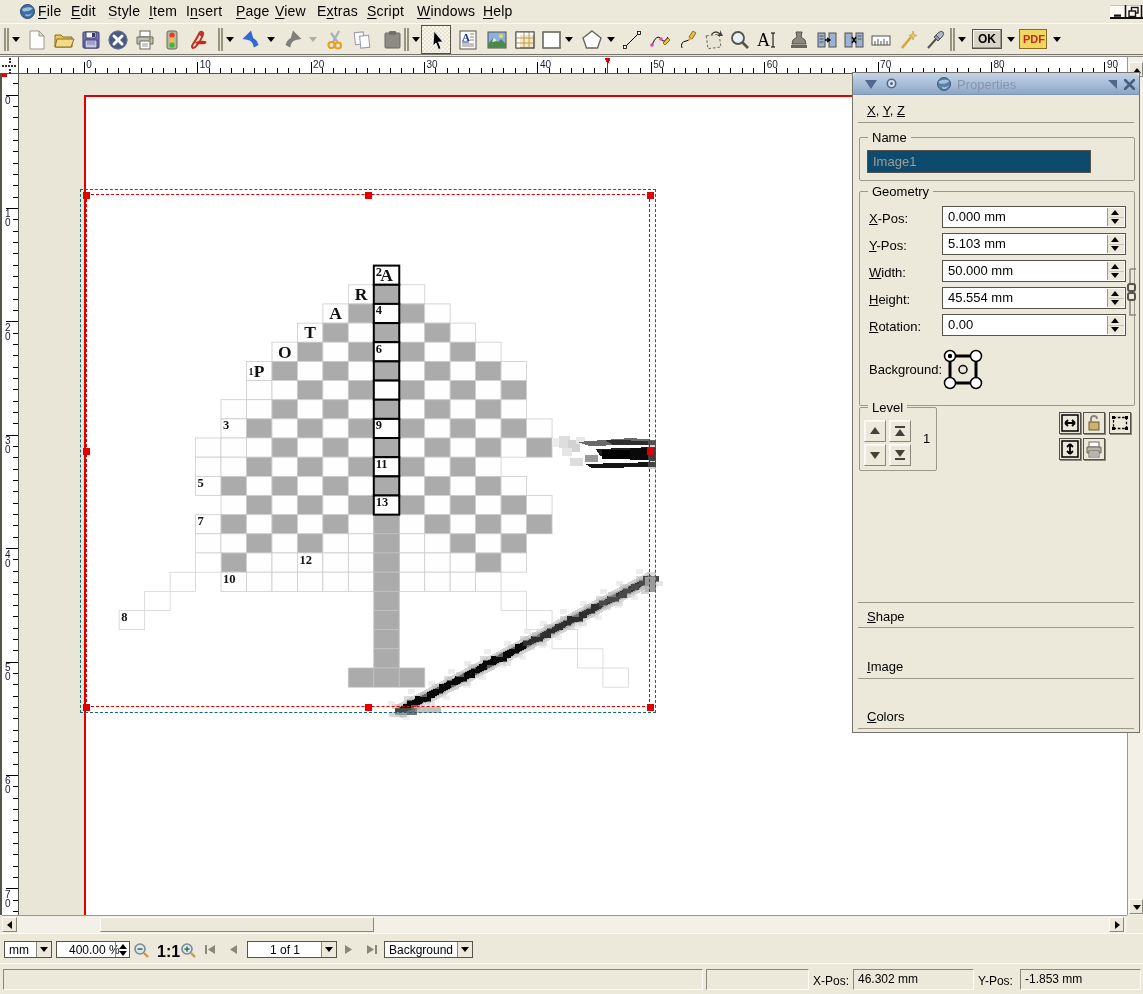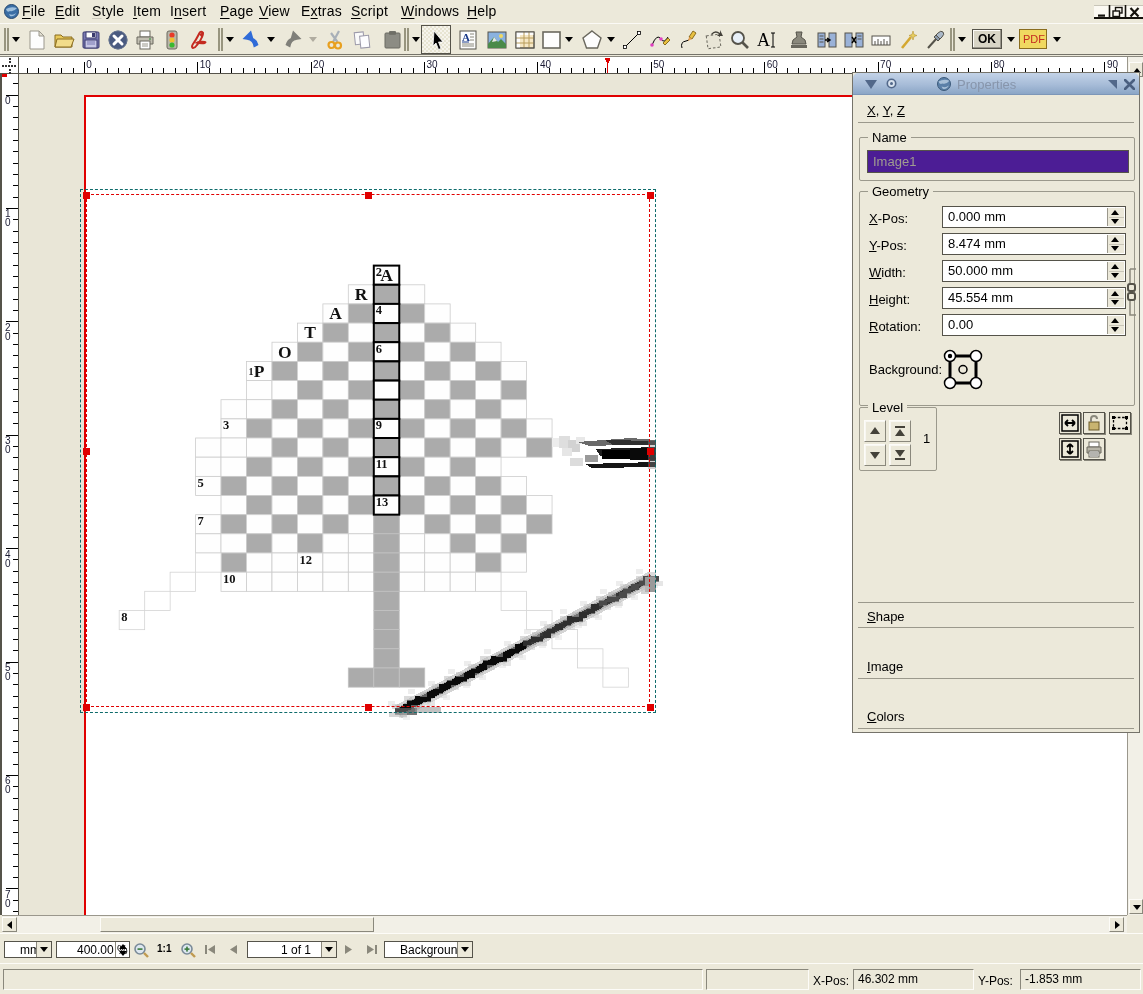--- a/index.html
+++ b/index.html
@@ -1,20 +1,20 @@
 <!DOCTYPE html>
 <html><head>
 <meta charset="utf-8">
 <style>
 * { margin:0; padding:0; box-sizing:border-box; }
 html,body { width:1143px; height:994px; overflow:hidden; }
 body { font-family:"Liberation Sans", sans-serif; background:#ece9da; position:relative; }
 .abs { position:absolute; }
 
-#menubar { position:absolute; left:0; top:0; width:1059px; height:23px; background:#ece9da; }
+#menubar { position:absolute; left:16px; top:0; width:1059px; height:23px; background:#ece9da; }
 #menubar .mi { position:absolute; top:3px; font-size:14px; color:#000; letter-spacing:0.2px; }
 #menubar .mi u { text-decoration-thickness:1px; text-underline-offset:2px; }
 .mi.dis { color:#cdcabe; }
 
 #toolbar { position:absolute; left:0; top:23px; width:1143px; height:31px; background:#ece9da; border-top:1px solid #fbfaf6; }
 .tbtn { position:absolute; top:3px; width:26px; height:26px; }
 .tbtn svg { position:absolute; left:2px; top:2px; }
 .handle { position:absolute; top:4px; height:23px; width:5px; border-left:2px solid #98957f; border-right:2px solid #98957f; }
 .harrow { position:absolute; top:13px; width:0; height:0; border-left:4px solid transparent; border-right:4px solid transparent; border-top:5px solid #000; }
 .dropar { position:absolute; top:13px; width:0; height:0; border-left:4px solid transparent; border-right:4px solid transparent; border-top:5px solid #000; }
@@ -34,21 +34,21 @@
 .hdl { position:absolute; width:7px; height:7px; background:#e00000; }
 
 #vsb { position:absolute; left:1127px; top:57px; width:16px; height:858px; background:#f2f0e7; border-left:1px solid #9a978c; }
 #hsb { position:absolute; left:2px; top:915px; width:1125px; height:18px; background:#f2f0e7; border-top:1px solid #9a978c; }
 .sbarrow { position:absolute; background:#ece9da; border:1px solid #8a887c; border-top-color:#fdfcf8; border-left-color:#fdfcf8; }
 .sbthumb { position:absolute; background:#ece9da; border:1px solid #8a887c; border-top-color:#fdfcf8; border-left-color:#fdfcf8; }
 .tri { width:0; height:0; position:absolute; }
 
 #statusbar { position:absolute; left:0; top:933px; width:1143px; height:30px; background:#ece9da; border-top:1px solid #fdfcf8; }
 .combo { position:absolute; top:7px; height:17px; background:#fff; border:1px solid #55534a; font-size:12px; color:#000; }
-.combo .cbtxt { position:absolute; left:4px; top:1px;margin-left:11px; }
+.combo .cbtxt { position:absolute; left:4px; top:1px; }
 .combo .cbbtn { position:absolute; right:0px; top:0px; width:15px; height:15px; background:#ece9da; border-left:1px solid #8a887c; }
 .combo .cbbtn:after { content:""; position:absolute; left:3px; top:5px; border-left:4px solid transparent; border-right:4px solid transparent; border-top:5px solid #000; }
 .spin { position:absolute; top:7px; height:17px; background:#fff; border:1px solid #55534a; font-size:12px; }
 
 #bottombar { position:absolute; left:0; top:963px; width:1143px; height:31px; background:#ece9da; border-top:1px solid #fdfcf8; }
 .sunk { position:absolute; top:5px; height:21px; background:#ece9da; border:1px solid #8a887c; border-bottom-color:#fdfcf8; border-right-color:#fdfcf8; }
 .blabel { position:absolute; top:10px; font-size:12px; color:#000; }
 
 #props { position:absolute; left:852px; top:72px; width:288px; height:661px; background:#ece9da; border:1px solid #75736a; z-index:50; }
 #ptitle { position:absolute; left:0; top:0; width:286px; height:22px; background:linear-gradient(#c3d3e7,#a7bcd8 55%,#8ba6c6); border-bottom:1px solid #7d97b8; border-radius:5px 5px 0 0; }
@@ -347,21 +347,21 @@
         <path d="M14 4 Q17 1 19 3 Q21 5 18 8 L16 10 L12 6 Z" fill="#aab8c8" stroke="#55534a"></path>
       </svg>
     </div>
 <div class="handle" style="left:950px"></div>
     <div class="harrow" style="left:958px"></div>
 <div class="abs" style="left:972px;top:5px;width:30px;height:20px;background:#d8d5c6;border:1px solid #55534a;box-shadow:inset -1px -1px 0 #9a978c, inset 1px 1px 0 #fdfcf8">
       <span style="position:absolute;left:5px;top:2px;font-size:12px;font-weight:bold;color:#000">OK</span>
     </div>
 <div class="dropar" style="left:1007px"></div>
 <div class="abs" style="left:1019px;top:5px;width:28px;height:20px;background:#f0d860;border:1px solid #8a6d1f">
-      <span style="position:absolute;left:3px;top:3px;font-size:11px;font-weight:normal;color:#c42a20">PDF</span>
+      <span style="position:absolute;left:3px;top:3px;font-size:11px;font-weight:bold;color:#c42a20">PDF</span>
     </div>
 <div class="dropar" style="left:1053px"></div>
 </div>
 <div id="tbline"></div>
 
 <div id="corner"><svg width="19" height="17">
       <g fill="#333">
         <rect x="2" y="8" width="2" height="2"></rect>
         <rect x="5" y="8" width="2" height="2"></rect>
         <rect x="8" y="8" width="2" height="2"></rect>
@@ -980,32 +980,32 @@
     </div>
 </div>
 <div class="abs" style="left:1127px;top:916px;width:16px;height:17px;background:#ece9da"></div>
 
 <div id="statusbar">
   <div class="combo" style="left:4px;width:48px">
       <span class="cbtxt">mm</span>
       <span class="cbbtn"></span>
     </div>
   <div class="spin" style="left:56px;width:74px">
-      <span style="position:absolute;left:20px;top:1px">400.00 %</span>
+      <span style="position:absolute;left:12px;top:1px">400.00 %</span>
       <span style="position:absolute;right:0;top:0;width:14px;height:15px;border-left:1px solid #8a887c">
         <span class="tri" style="left:3px;top:2px;border-left:4px solid transparent;border-right:4px solid transparent;border-bottom:5px solid #000"></span>
         <span class="tri" style="left:3px;top:9px;border-left:4px solid transparent;border-right:4px solid transparent;border-top:5px solid #000"></span>
       </span>
     </div>
   <svg class="abs" style="left:133px;top:8px" width="17" height="16" viewBox="0 0 17 16">
       <circle cx="7" cy="7" r="5" fill="#dce6ef" stroke="#7a8a98" stroke-width="1.6"></circle>
       <rect x="4.5" y="6.3" width="5" height="1.6" fill="#3a7a3a"></rect>
       <line x1="11" y1="11" x2="15" y2="15" stroke="#c09a50" stroke-width="2.4"></line>
     </svg>
-  <span class="abs" style="left:157px;top:9px;font-size:10px;font-weight:bold">1:1</span>
+  <span class="abs" style="left:157px;top:9px;font-size:16px;font-weight:bold">1:1</span>
   <svg class="abs" style="left:180px;top:8px" width="17" height="16" viewBox="0 0 17 16">
       <circle cx="7" cy="7" r="5" fill="#dce6ef" stroke="#7a8a98" stroke-width="1.6"></circle>
       <rect x="4.5" y="6.3" width="5" height="1.6" fill="#3a7a3a"></rect>
       <rect x="6.2" y="4.6" width="1.6" height="5" fill="#3a7a3a"></rect>
       <line x1="11" y1="11" x2="15" y2="15" stroke="#c09a50" stroke-width="2.4"></line>
     </svg>
   <svg class="abs" style="left:205px;top:11px" width="13" height="9" viewBox="0 0 13 9">
       <rect x="0" y="0" width="2" height="9" fill="#8a887c"></rect>
       <path d="M10 0 L3 4.5 L10 9 Z" fill="#8a887c"></path>
     </svg>
@@ -1062,37 +1062,37 @@
     <svg class="abs" style="left:271px;top:6px" width="11" height="11" viewBox="0 0 11 11">
         <path d="M1 1 L10 10 M10 1 L1 10" stroke="#4a5f80" stroke-width="2.6" stroke-linecap="round"></path>
       </svg>
   </div>
   <div class="ptab" style="top:24px">
       <span><u>X</u>, <u>Y</u>, <u>Z</u></span>
     </div>
 
   <div class="group" style="left:6px;top:64px;width:276px;height:44px">
     <span class="glabel">Name</span>
-    <div class="field" style="left:7px;top:12px;width:262px;height:23px;background:#4c1d95">
+    <div class="field" style="left:7px;top:12px;width:224px;height:23px;background:#0c4a6e">
         <span class="ftxt" style="color:#a09d90;top:3px">Image1</span>
       </div>
   </div>
 
   <div class="group" style="left:6px;top:118px;width:276px;height:215px">
     <span class="glabel">Geometry</span>
     <span class="plabel" style="left:9px;top:19px"><u>X</u>-Pos:</span>
     <div class="field" style="left:82px;top:14px;width:184px;height:22px">
         <span class="ftxt">0.000 mm</span>
         <span class="spinbtns">
           <i></i>
         </span>
       </div>
     <span class="plabel" style="left:9px;top:46px"><u>Y</u>-Pos:</span>
     <div class="field" style="left:82px;top:41px;width:184px;height:22px">
-        <span class="ftxt">8.474 mm</span>
+        <span class="ftxt">5.103 mm</span>
         <span class="spinbtns">
           <i></i>
         </span>
       </div>
     <span class="plabel" style="left:9px;top:73px"><u>W</u>idth:</span>
     <div class="field" style="left:82px;top:68px;width:184px;height:22px">
         <span class="ftxt">50.000 mm</span>
         <span class="spinbtns">
           <i></i>
         </span>

